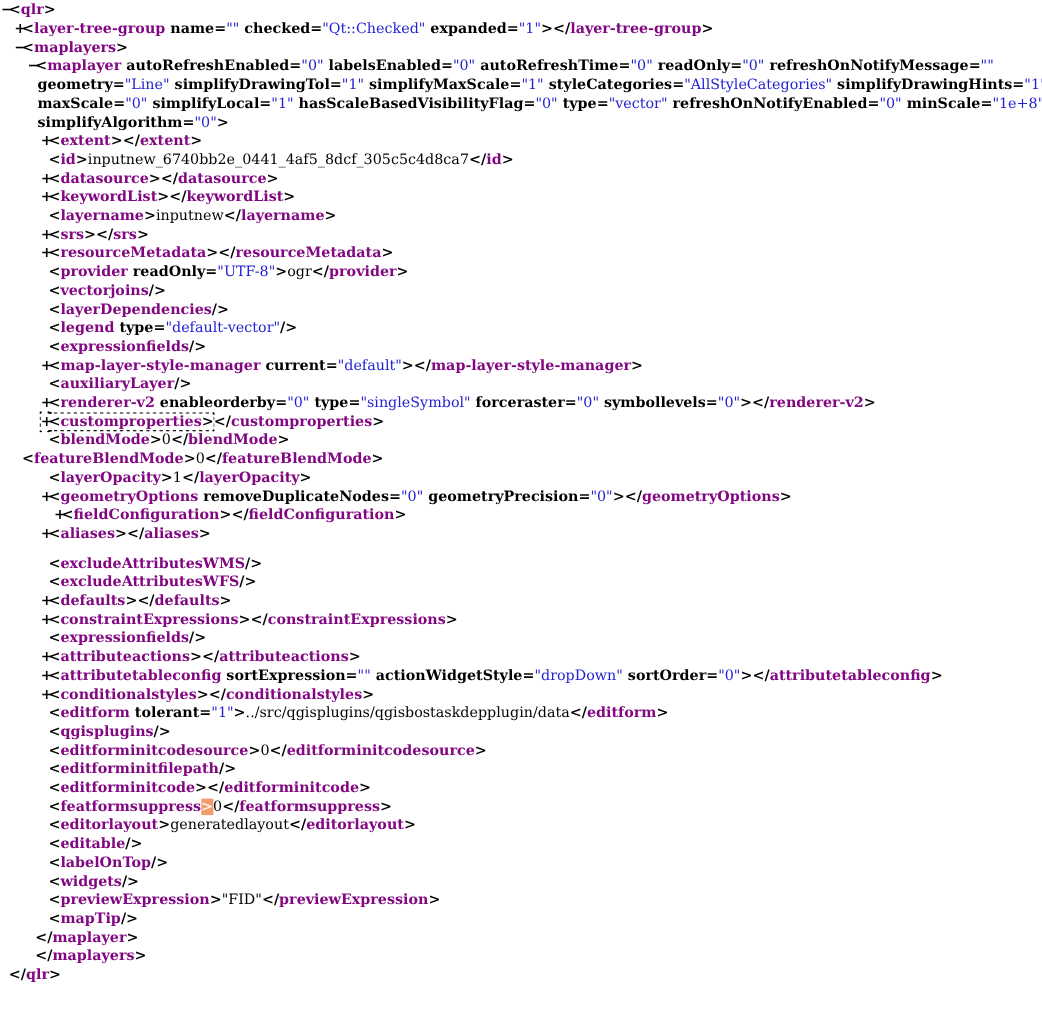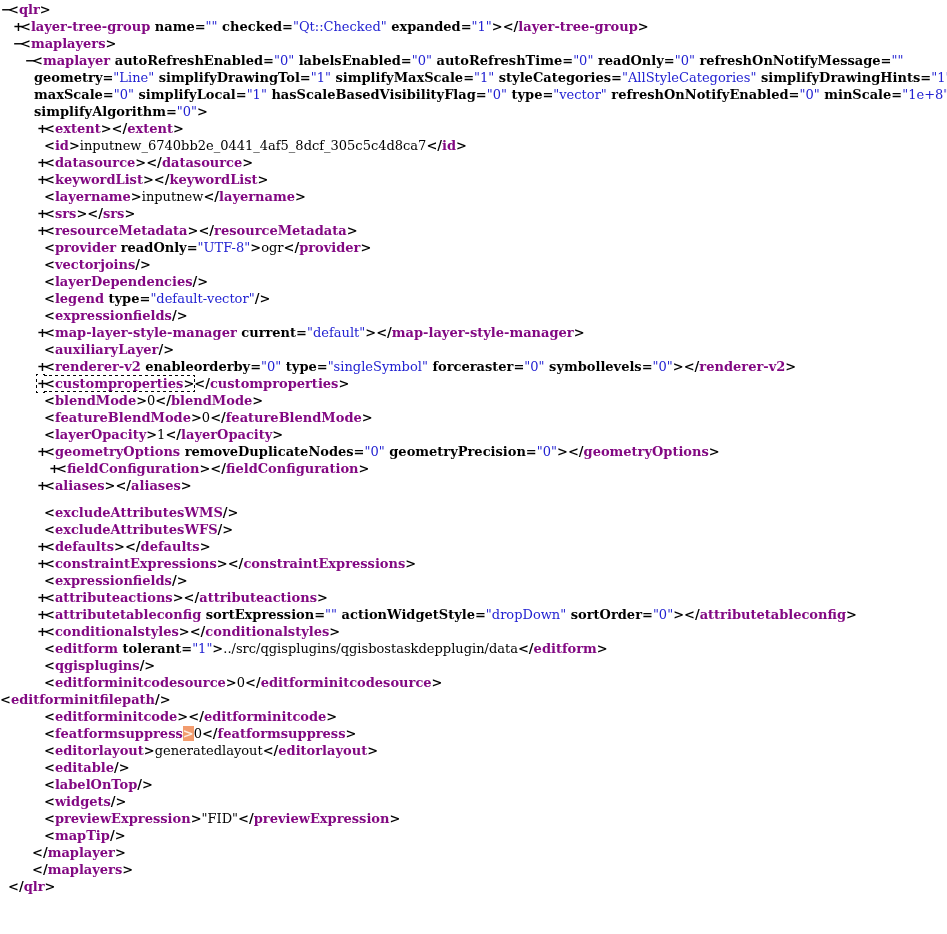--- a/index.html
+++ b/index.html
@@ -65,37 +65,37 @@
     <div class="line" style="padding-left: 44px;"><span class="pb">&lt;</span><span class="tag">provider</span><span class="attr"> readOnly=</span><span class="val">"UTF-8"</span><span class="pb">&gt;</span><span class="txt">ogr</span><span class="pb">&lt;/</span><span class="tag">provider</span><span class="pb">&gt;</span></div>
     <div class="line" style="padding-left: 44px;"><span class="pb">&lt;</span><span class="tag">vectorjoins</span><span class="pb">/&gt;</span></div>
     <div class="line" style="padding-left: 44px;"><span class="pb">&lt;</span><span class="tag">layerDependencies</span><span class="pb">/&gt;</span></div>
     <div class="line" style="padding-left: 44px;"><span class="pb">&lt;</span><span class="tag">legend</span><span class="attr"> type=</span><span class="val">"default-vector"</span><span class="pb">/&gt;</span></div>
     <div class="line" style="padding-left: 44px;"><span class="pb">&lt;</span><span class="tag">expressionfields</span><span class="pb">/&gt;</span></div>
     <div class="line" style="padding-left: 37px;"><span class="exp">+</span><span class="pb">&lt;</span><span class="tag">map-layer-style-manager</span><span class="attr"> current=</span><span class="val">"default"</span><span class="pb">&gt;&lt;/</span><span class="tag">map-layer-style-manager</span><span class="pb">&gt;</span></div>
     <div class="line" style="padding-left: 44px;"><span class="pb">&lt;</span><span class="tag">auxiliaryLayer</span><span class="pb">/&gt;</span></div>
     <div class="line" style="padding-left: 37px;"><span class="exp">+</span><span class="pb">&lt;</span><span class="tag">renderer-v2</span><span class="attr"> enableorderby=</span><span class="val">"0"</span><span class="attr"> type=</span><span class="val">"singleSymbol"</span><span class="attr"> forceraster=</span><span class="val">"0"</span><span class="attr"> symbollevels=</span><span class="val">"0"</span><span class="pb">&gt;&lt;/</span><span class="tag">renderer-v2</span><span class="pb">&gt;</span></div>
     <div class="line" style="padding-left: 37px;"><span class="focus-ring"><span class="exp">+</span><span class="pb">&lt;</span><span class="tag">customproperties</span><span class="pb">&gt;</span></span><span class="pb">&lt;/</span><span class="tag">customproperties</span><span class="pb">&gt;</span></div>
     <div class="line" style="padding-left: 44px;"><span class="pb">&lt;</span><span class="tag">blendMode</span><span class="pb">&gt;</span><span class="txt">0</span><span class="pb">&lt;/</span><span class="tag">blendMode</span><span class="pb">&gt;</span></div>
-    <div class="line" style="padding-left: 44px;"><span class="pb">&lt;</span><span class="tag">featureBlendMode</span><span class="pb">&gt;</span><span class="txt">0</span><span class="pb">&lt;/</span><span class="tag">featureBlendMode</span><span class="pb">&gt;</span></div>
+    <div class="line" style="padding-left: 20px;"><span class="pb">&lt;</span><span class="tag">featureBlendMode</span><span class="pb">&gt;</span><span class="txt">0</span><span class="pb">&lt;/</span><span class="tag">featureBlendMode</span><span class="pb">&gt;</span></div>
     <div class="line" style="padding-left: 44px;"><span class="pb">&lt;</span><span class="tag">layerOpacity</span><span class="pb">&gt;</span><span class="txt">1</span><span class="pb">&lt;/</span><span class="tag">layerOpacity</span><span class="pb">&gt;</span></div>
     <div class="line" style="padding-left: 37px;"><span class="exp">+</span><span class="pb">&lt;</span><span class="tag">geometryOptions</span><span class="attr"> removeDuplicateNodes=</span><span class="val">"0"</span><span class="attr"> geometryPrecision=</span><span class="val">"0"</span><span class="pb">&gt;&lt;/</span><span class="tag">geometryOptions</span><span class="pb">&gt;</span></div>
     <div class="line" style="padding-left: 37px; margin-left: 12px;"><span class="exp">+</span><span class="pb">&lt;</span><span class="tag">fieldConfiguration</span><span class="pb">&gt;&lt;/</span><span class="tag">fieldConfiguration</span><span class="pb">&gt;</span></div>
     <div class="line" style="padding-left: 37px;"><span class="exp">+</span><span class="pb">&lt;</span><span class="tag">aliases</span><span class="pb">&gt;&lt;/</span><span class="tag">aliases</span><span class="pb">&gt;</span></div>
     <div class="line" style="padding-left: 44px; margin-top: 10px;"><span class="pb">&lt;</span><span class="tag">excludeAttributesWMS</span><span class="pb">/&gt;</span></div>
     <div class="line" style="padding-left: 44px;"><span class="pb">&lt;</span><span class="tag">excludeAttributesWFS</span><span class="pb">/&gt;</span></div>
     <div class="line" style="padding-left: 37px;"><span class="exp">+</span><span class="pb">&lt;</span><span class="tag">defaults</span><span class="pb">&gt;&lt;/</span><span class="tag">defaults</span><span class="pb">&gt;</span></div>
     <div class="line" style="padding-left: 37px;"><span class="exp">+</span><span class="pb">&lt;</span><span class="tag">constraintExpressions</span><span class="pb">&gt;&lt;/</span><span class="tag">constraintExpressions</span><span class="pb">&gt;</span></div>
     <div class="line" style="padding-left: 44px;"><span class="pb">&lt;</span><span class="tag">expressionfields</span><span class="pb">/&gt;</span></div>
     <div class="line" style="padding-left: 37px;"><span class="exp">+</span><span class="pb">&lt;</span><span class="tag">attributeactions</span><span class="pb">&gt;&lt;/</span><span class="tag">attributeactions</span><span class="pb">&gt;</span></div>
     <div class="line" style="padding-left: 37px;"><span class="exp">+</span><span class="pb">&lt;</span><span class="tag">attributetableconfig</span><span class="attr"> sortExpression=</span><span class="val">""</span><span class="attr"> actionWidgetStyle=</span><span class="val">"dropDown"</span><span class="attr"> sortOrder=</span><span class="val">"0"</span><span class="pb">&gt;&lt;/</span><span class="tag">attributetableconfig</span><span class="pb">&gt;</span></div>
     <div class="line" style="padding-left: 37px;"><span class="exp">+</span><span class="pb">&lt;</span><span class="tag">conditionalstyles</span><span class="pb">&gt;&lt;/</span><span class="tag">conditionalstyles</span><span class="pb">&gt;</span></div>
     <div class="line" style="padding-left: 44px;"><span class="pb">&lt;</span><span class="tag">editform</span><span class="attr"> tolerant=</span><span class="val">"1"</span><span class="pb">&gt;</span><span class="txt">../src/qgisplugins/qgisbostaskdepplugin/data</span><span class="pb">&lt;/</span><span class="tag">editform</span><span class="pb">&gt;</span></div>
     <div class="line" style="padding-left: 44px;"><span class="pb">&lt;</span><span class="tag">qgisplugins</span><span class="pb">/&gt;</span></div>
     <div class="line" style="padding-left: 44px;"><span class="pb">&lt;</span><span class="tag">editforminitcodesource</span><span class="pb">&gt;</span><span class="txt">0</span><span class="pb">&lt;/</span><span class="tag">editforminitcodesource</span><span class="pb">&gt;</span></div>
-    <div class="line" style=""><span class="pb">&lt;</span><span class="tag">editforminitfilepath</span><span class="pb">/&gt;</span></div>
+    <div class="line" style="padding-left: 44px;"><span class="pb">&lt;</span><span class="tag">editforminitfilepath</span><span class="pb">/&gt;</span></div>
     <div class="line" style="padding-left: 44px;"><span class="pb">&lt;</span><span class="tag">editforminitcode</span><span class="pb">&gt;&lt;/</span><span class="tag">editforminitcode</span><span class="pb">&gt;</span></div>
     <div class="line" style="padding-left: 44px;"><span class="pb">&lt;</span><span class="tag">featformsuppress</span><span class="hl">&gt;</span><span class="txt">0</span><span class="pb">&lt;/</span><span class="tag">featformsuppress</span><span class="pb">&gt;</span></div>
     <div class="line" style="padding-left: 44px;"><span class="pb">&lt;</span><span class="tag">editorlayout</span><span class="pb">&gt;</span><span class="txt">generatedlayout</span><span class="pb">&lt;/</span><span class="tag">editorlayout</span><span class="pb">&gt;</span></div>
     <div class="line" style="padding-left: 44px;"><span class="pb">&lt;</span><span class="tag">editable</span><span class="pb">/&gt;</span></div>
     <div class="line" style="padding-left: 44px;"><span class="pb">&lt;</span><span class="tag">labelOnTop</span><span class="pb">/&gt;</span></div>
     <div class="line" style="padding-left: 44px;"><span class="pb">&lt;</span><span class="tag">widgets</span><span class="pb">/&gt;</span></div>
     <div class="line" style="padding-left: 44px;"><span class="pb">&lt;</span><span class="tag">previewExpression</span><span class="pb">&gt;</span><span class="txt">"FID"</span><span class="pb">&lt;/</span><span class="tag">previewExpression</span><span class="pb">&gt;</span></div>
     <div class="line" style="padding-left: 44px;"><span class="pb">&lt;</span><span class="tag">mapTip</span><span class="pb">/&gt;</span></div>
     <div class="line" style="padding-left: 32px;"><span class="pb">&lt;/</span><span class="tag">maplayer</span><span class="pb">&gt;</span></div>
     <div class="line" style="padding-left: 32px;"><span class="pb">&lt;/</span><span class="tag">maplayers</span><span class="pb">&gt;</span></div>

